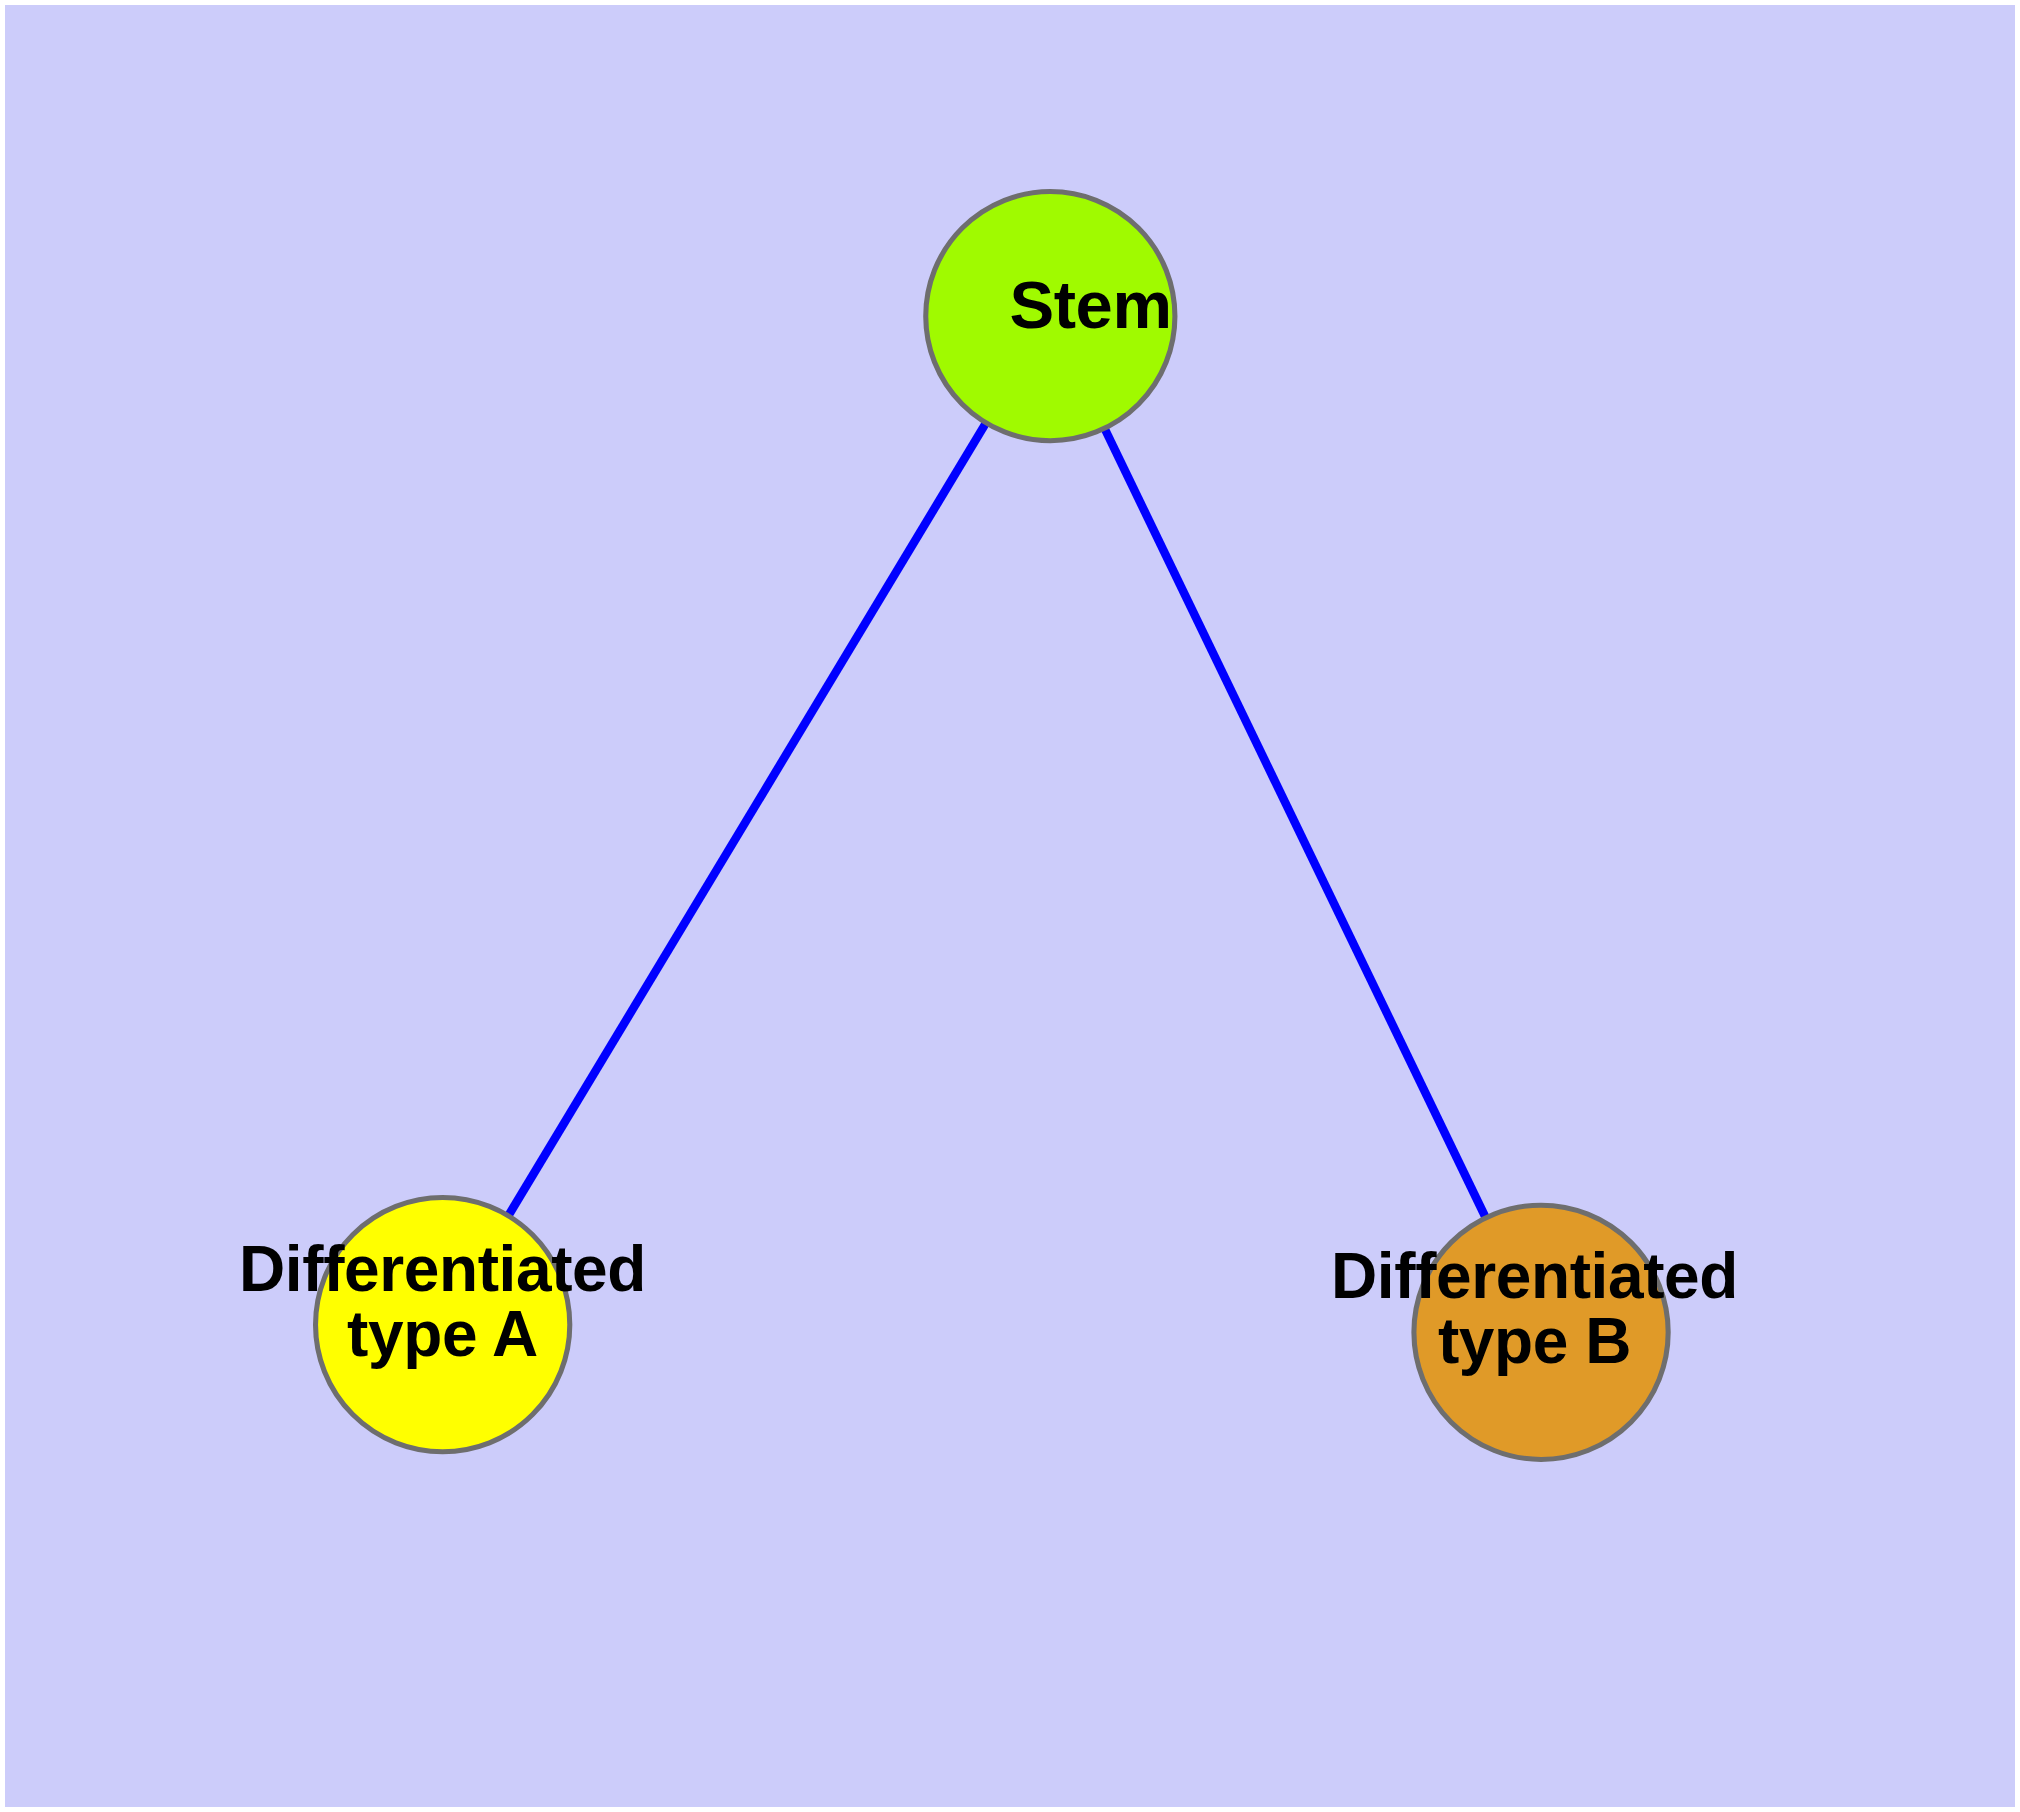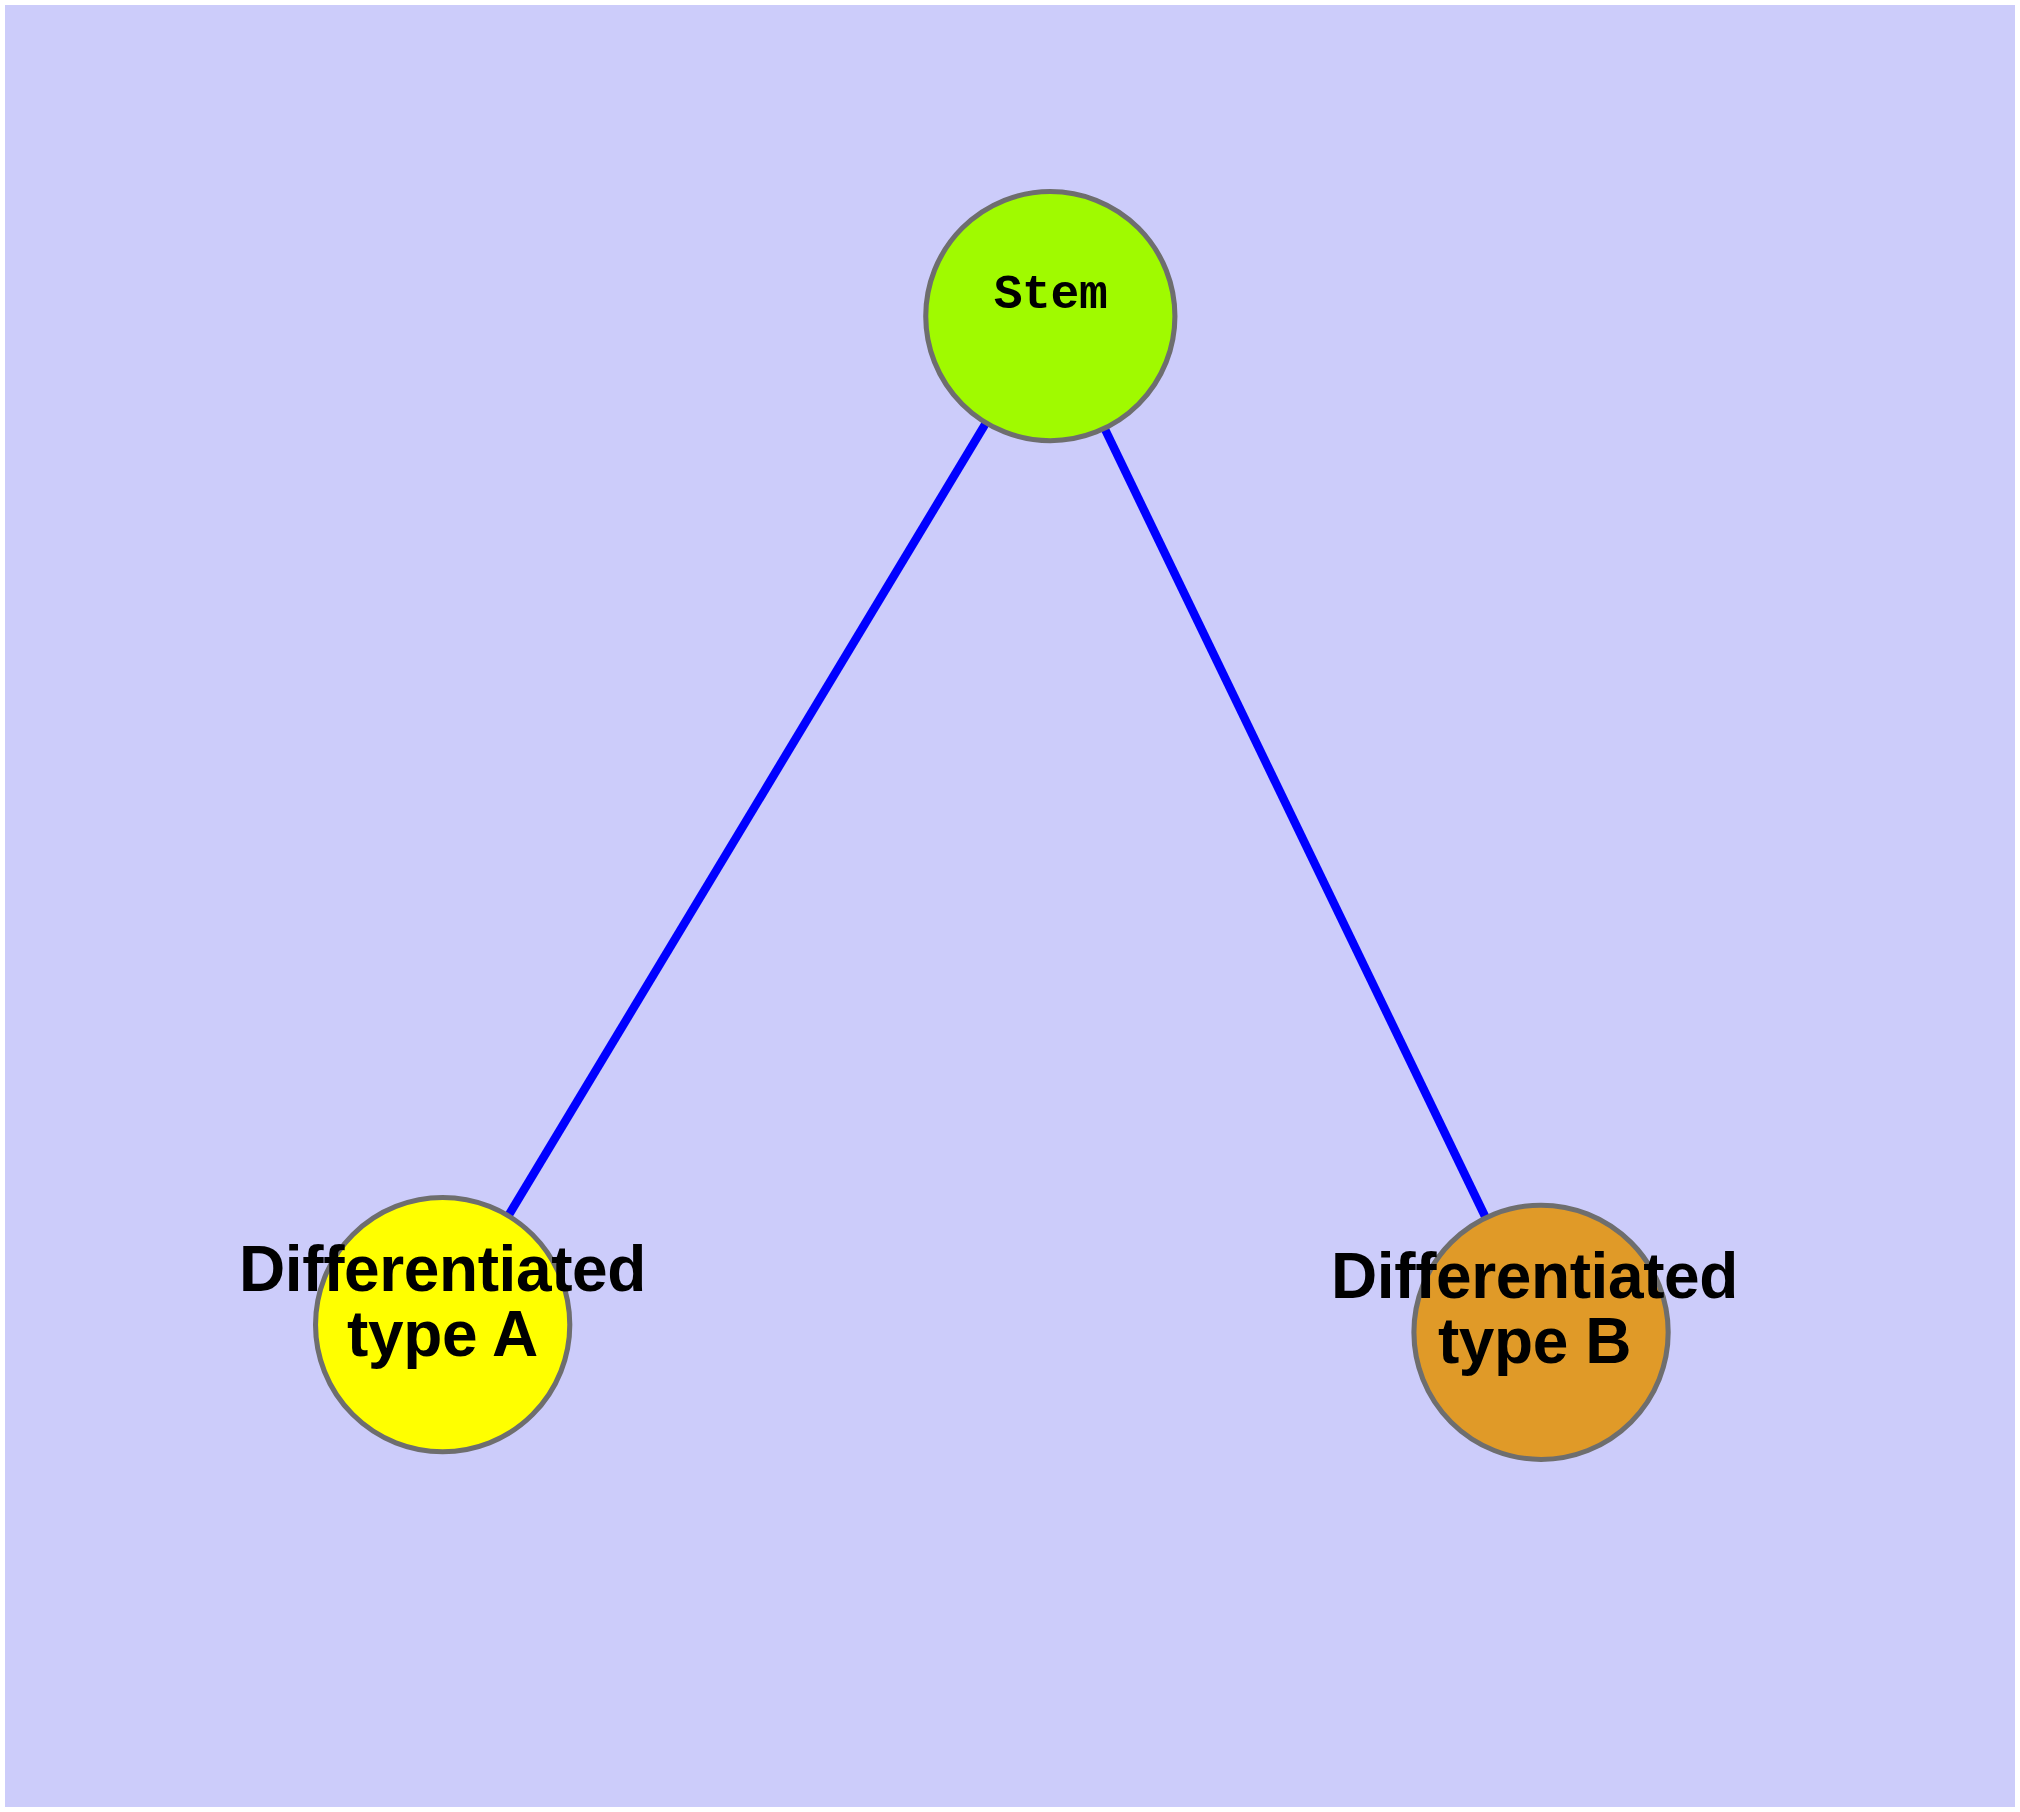--- a/index.html
+++ b/index.html
@@ -42,25 +42,24 @@
     text-align: center;
     color: #000000;
     font-family: "Liberation Sans", sans-serif;
     font-weight: bold;
     line-height: 1.02;
     white-space: pre;
     pointer-events: none;
     letter-spacing: -0.4px;
   }
   #label-stem {
-    font-size: 48px;
-    left: 796px;
+    font-size: 67px;
+    left: 836px;
     top: 271px;
     width: 509px;
-    font-family: Liberation Mono, monospace;
   }
   #label-a {
     font-size: 64px;
     left: 188px;
     top: 1237px;
     width: 509px;
   }
   #label-b {
     font-size: 64px;
     left: 1280px;

